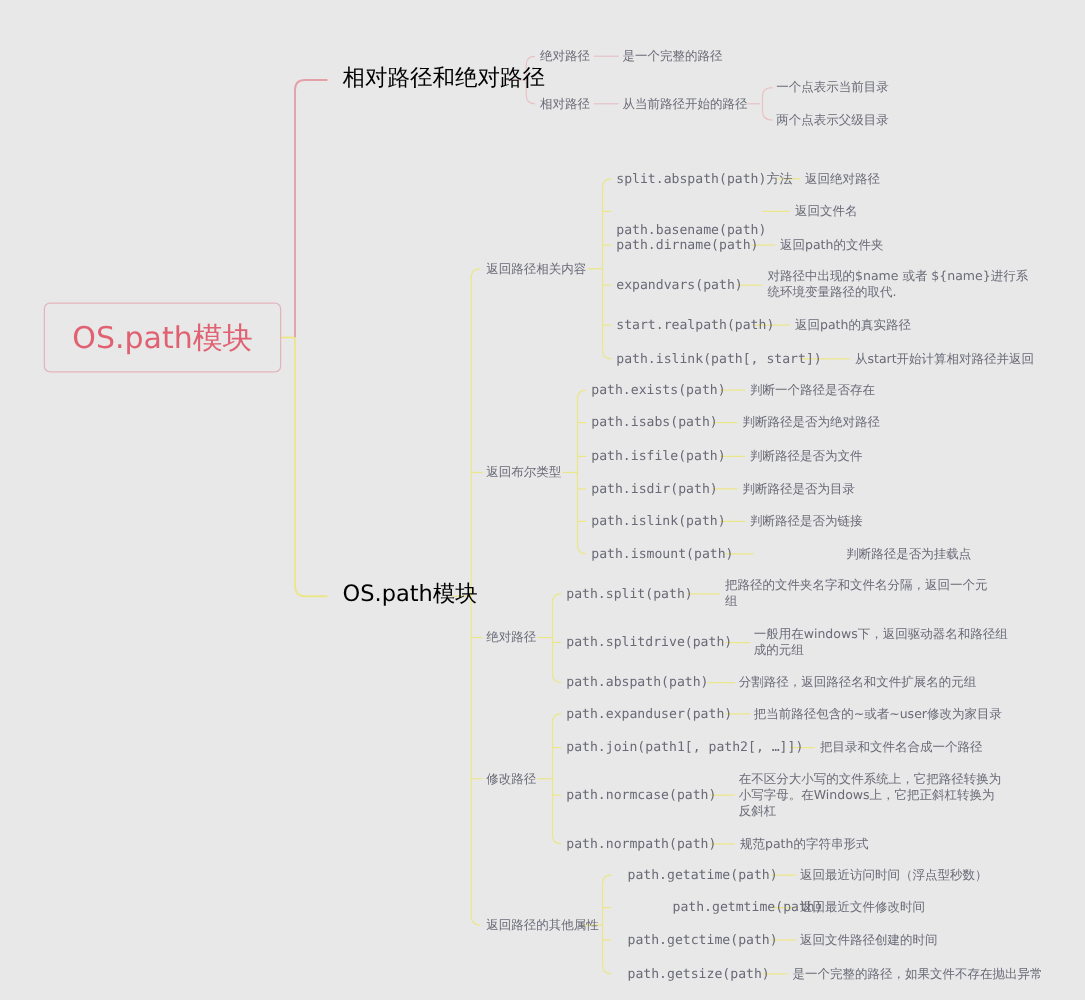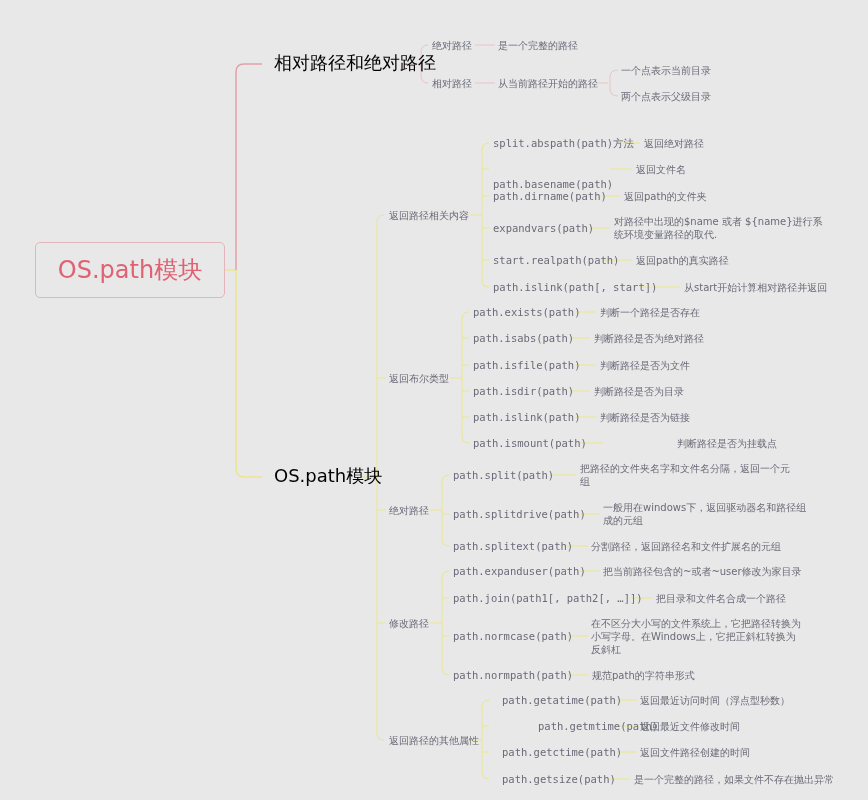--- a/index.html
+++ b/index.html
@@ -107,21 +107,21 @@
 <div class="t mono" style="left:473px;top:411px;">path.islink(path)</div>
 <div class="t desc" style="left:600px;top:411px;">判断路径是否为链接</div>
 <div class="t mono" style="left:473px;top:437px;">path.ismount(path)</div>
 <div class="t desc" style="left:641px;top:437px;margin-left:36px;">判断路径是否为挂载点</div>
 
 <div class="t" style="left:389px;top:504px;">绝对路径</div>
 <div class="t mono" style="left:453px;top:469px;">path.split(path)</div>
 <div class="t desc wrap" style="left:580px;top:462px;width:210px;">把路径的文件夹名字和文件名分隔，返回一个元组</div>
 <div class="t mono" style="left:453px;top:508px;">path.splitdrive(path)</div>
 <div class="t desc wrap" style="left:603px;top:501px;width:212px;">一般用在windows下，返回驱动器名和路径组成的元组</div>
-<div class="t mono" style="left:453px;top:540px;">path.splitext(path)</div>
+<div class="t mono" style="left:453px;top:540px;">path.abspath(path)</div>
 <div class="t desc" style="left:591px;top:540px;">分割路径，返回路径名和文件扩展名的元组</div>
 
 <div class="t" style="left:389px;top:617px;">修改路径</div>
 <div class="t mono" style="left:453px;top:565px;">path.expanduser(path)</div>
 <div class="t desc" style="left:603px;top:565px;text-align:right;">把当前路径包含的~或者~user修改为家目录</div>
 <div class="t mono" style="left:453px;top:592px;">path.join(path1[, path2[, …]])</div>
 <div class="t desc" style="left:656px;top:592px;">把目录和文件名合成一个路径</div>
 <div class="t mono" style="left:453px;top:630px;">path.normcase(path)</div>
 <div class="t desc wrap" style="left:591px;top:617px;width:212px;">在不区分大小写的文件系统上，它把路径转换为小写字母。在Windows上，它把正斜杠转换为反斜杠</div>
 <div class="t mono" style="left:453px;top:669px;">path.normpath(path)</div>

